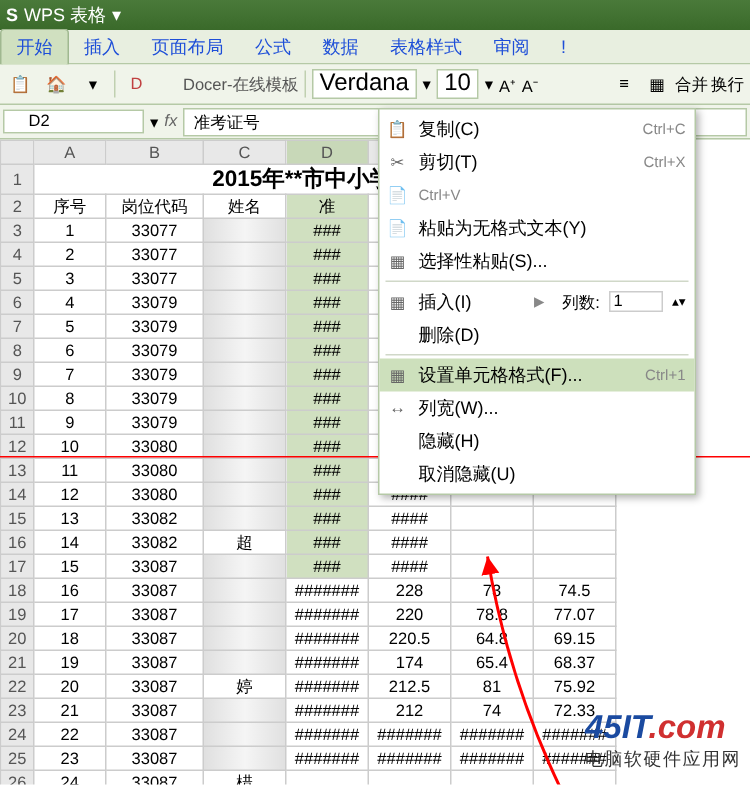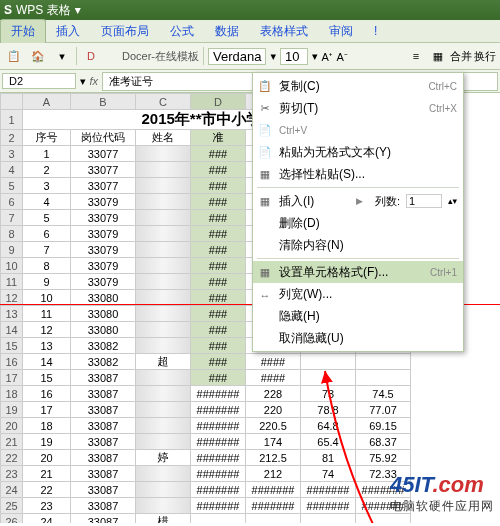--- a/index.html
+++ b/index.html
@@ -5,24 +5,24 @@
 html,body{margin:0;padding:0;font-family:"Microsoft YaHei",Arial,sans-serif;font-size:11px;background:#fff;overflow:hidden;width:500px;height:526px;}
 .titlebar{background:linear-gradient(to bottom,#4a7a3a,#3a6a2a);color:#fff;height:20px;display:flex;align-items:center;padding:0 4px;font-size:12px;}
 .titlebar .logo{font-weight:bold;margin-right:4px;}
 .ribbon-tabs{background:#e8efe0;height:22px;display:flex;align-items:center;border-bottom:1px solid #b5c9a6;}
 .ribbon-tabs .tab{padding:3px 10px;font-size:12px;color:#1d4ed8;cursor:pointer;border-right:1px solid transparent;}
 .ribbon-tabs .tab.active{background:#d0e0c0;border:1px solid #a0b890;border-bottom:none;border-radius:3px 3px 0 0;}
 .toolbar{background:#f0f4ea;height:26px;display:flex;align-items:center;padding:0 4px;gap:4px;border-bottom:1px solid #b5c9a6;font-size:11px;}
 .toolbar .tool-btn{width:18px;height:18px;display:flex;align-items:center;justify-content:center;border:1px solid transparent;border-radius:2px;}
 .toolbar .sep{width:1px;height:18px;background:#c0d0b0;}
 .toolbar .docer{color:#555;padding-left:17px;}
-.toolbar .font-sel{border:1px solid #b5c9a6;padding:0 4px;background:#fff;font-size:13px;}
+.toolbar .font-sel{border:1px solid #b5c9a6;padding:0 4px;background:#fff;font-size:16px;}
 .toolbar .right{margin-left:auto;display:flex;gap:2px;align-items:center;}
 .namebox-row{background:#f0f4ea;height:22px;display:flex;align-items:center;border-bottom:1px solid #b5c9a6;padding:0 2px;gap:4px;}
-.namebox{border:1px solid #b5c9a6;background:#fff;padding:1px 6px;width:60px;font-size:11px;}
+.namebox{border:1px solid #b5c9a6;background:#fff;padding:1px 16px;width:60px;font-size:11px;}
 .fx{color:#666;font-style:italic;}
 .formula-bar{border:1px solid #b5c9a6;background:#fff;padding:1px 6px;flex:1;font-size:11px;}
 .grid-container{position:relative;height:430px;overflow:hidden;}
 table.sheet{border-collapse:collapse;table-layout:fixed;font-size:11px;}
 table.sheet th,table.sheet td{border:1px solid #ccc;height:16px;padding:0 2px;text-align:center;box-sizing:border-box;overflow:hidden;white-space:nowrap;}
 table.sheet th{background:#e8e8e8;font-weight:normal;color:#555;}
 table.sheet th.rowh{width:22px;background:#e8e8e8;}
 table.sheet th.colh{background:#e8e8e8;}
 table.sheet th.colh.sel{background:#c8d8b8;}
 .col-A{width:48px;}
@@ -430,24 +430,20 @@
       <span class="lbl">插入(I)</span>
       <span class="arrow">▶</span>
       <span style="font-size:11px;margin-left:6px;">列数:</span>
       <input class="sub-input" value="1" style="">
       <span style="font-size:9px;">▴▾</span>
     </div>
   <div class="mi">
       <span class="ic"></span>
       <span class="lbl">删除(D)</span>
     </div>
-  <div class="mi">
-      <span class="ic"></span>
-      <span class="lbl">清除内容(N)</span>
-    </div>
   <div class="msep"></div>
   <div class="mi highlight">
       <span class="ic">▦</span>
       <span class="lbl">设置单元格格式(F)...</span>
       <span class="sc">Ctrl+1</span>
     </div>
   <div class="mi">
       <span class="ic">↔</span>
       <span class="lbl">列宽(W)...</span>
     </div>

